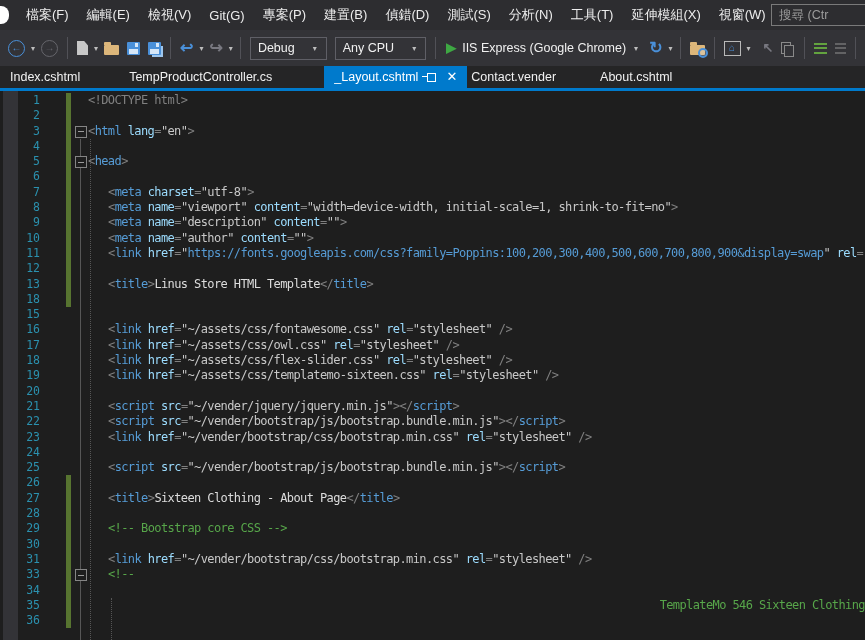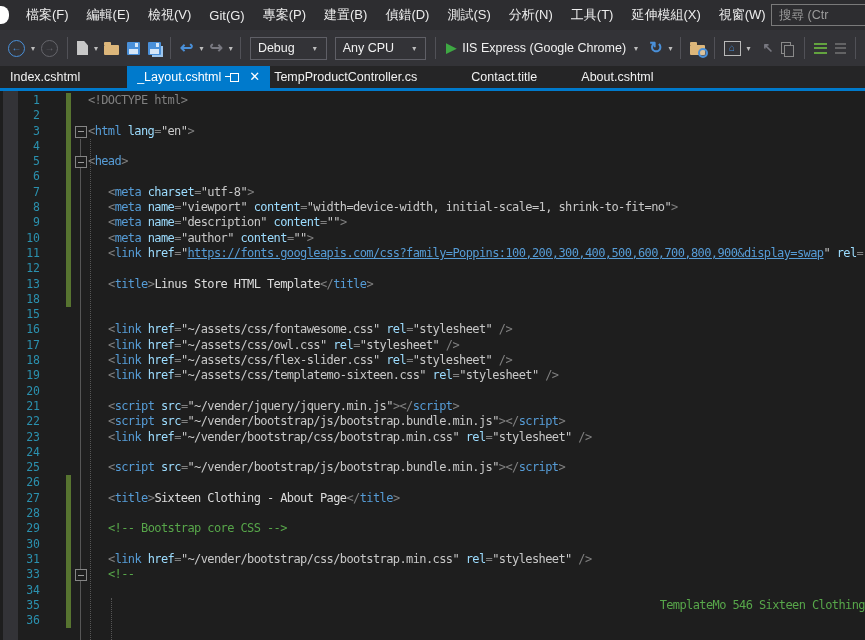--- a/index.html
+++ b/index.html
@@ -73,21 +73,21 @@
   .ln{width:40px;flex:none;text-align:right;color:var(--c-ln,#2B91AF);letter-spacing:0;font-size:11.5px}
   .chg{width:5px;flex:none;margin-left:26px}
   .chg.on{background:var(--c-chg,#577430)}
   .fold{width:17px;flex:none;position:relative}
   .foldbox{position:absolute;left:4px;top:2px;width:10px;height:10px;border:1px solid #858585;
            background-color:#1e1e1e;background-image:linear-gradient(#9a9a9a,#9a9a9a);
            background-size:6px 1px;background-position:center;background-repeat:no-repeat}
   .code{flex:1;overflow:hidden}
   .tk-d{color:var(--c-d,#808080)} .tk-t{color:var(--c-t,#569CD6)} .tk-a{color:var(--c-a,#9CDCFE)}
   .tk-v{color:var(--c-v,#C8C8C8)} .tk-x{color:var(--c-x,#DCDCDC)} .tk-c{color:var(--c-c,#57A64A)}
-  .tk-u{color:var(--c-t,#569CD6);text-decoration:underline}
+  .tk-u{color:var(--c-t,#569CD6);}
 </style>
 </head>
 <body>
 
 <div id="app">
 
   <div id="menubar">
     <div id="menu-pill"></div>
 
     <div class="menu-item">檔案(F)</div>
@@ -182,30 +182,30 @@
         <span class="ic-lines gray2"></span>
       </span>
     <span class="sep"></span>
     <span id="bookmark-wrap" class="tbtn"></span>
   </div>
 
   <div id="tabbar">
     <div class="tab" style="margin-right:45px">
       <span>Index.cshtml</span>
     </div>
+    <div class="tab" style="margin-right:50px">
+      <span>TempProductController.cs</span>
+    </div>
     <div class="tab active" style="margin-right:2px">
       <span>_Layout.cshtml</span>
       <span class="pin"></span>
       <span class="tab-close">✕</span>
     </div>
-    <div class="tab" style="margin-right:50px">
-      <span>TempProductController.cs</span>
-    </div>
     <div class="tab" style="margin-right:40px">
-      <span>Contact.title</span>
+      <span>Contact.vender</span>
     </div>
     <div class="tab">
       <span>About.cshtml</span>
     </div>
   </div>
   <div id="tab-underline"></div>
 
   <div id="editor">
     <div id="indicator-margin"></div>
     <div id="guide-outline" class="vguide"></div>

